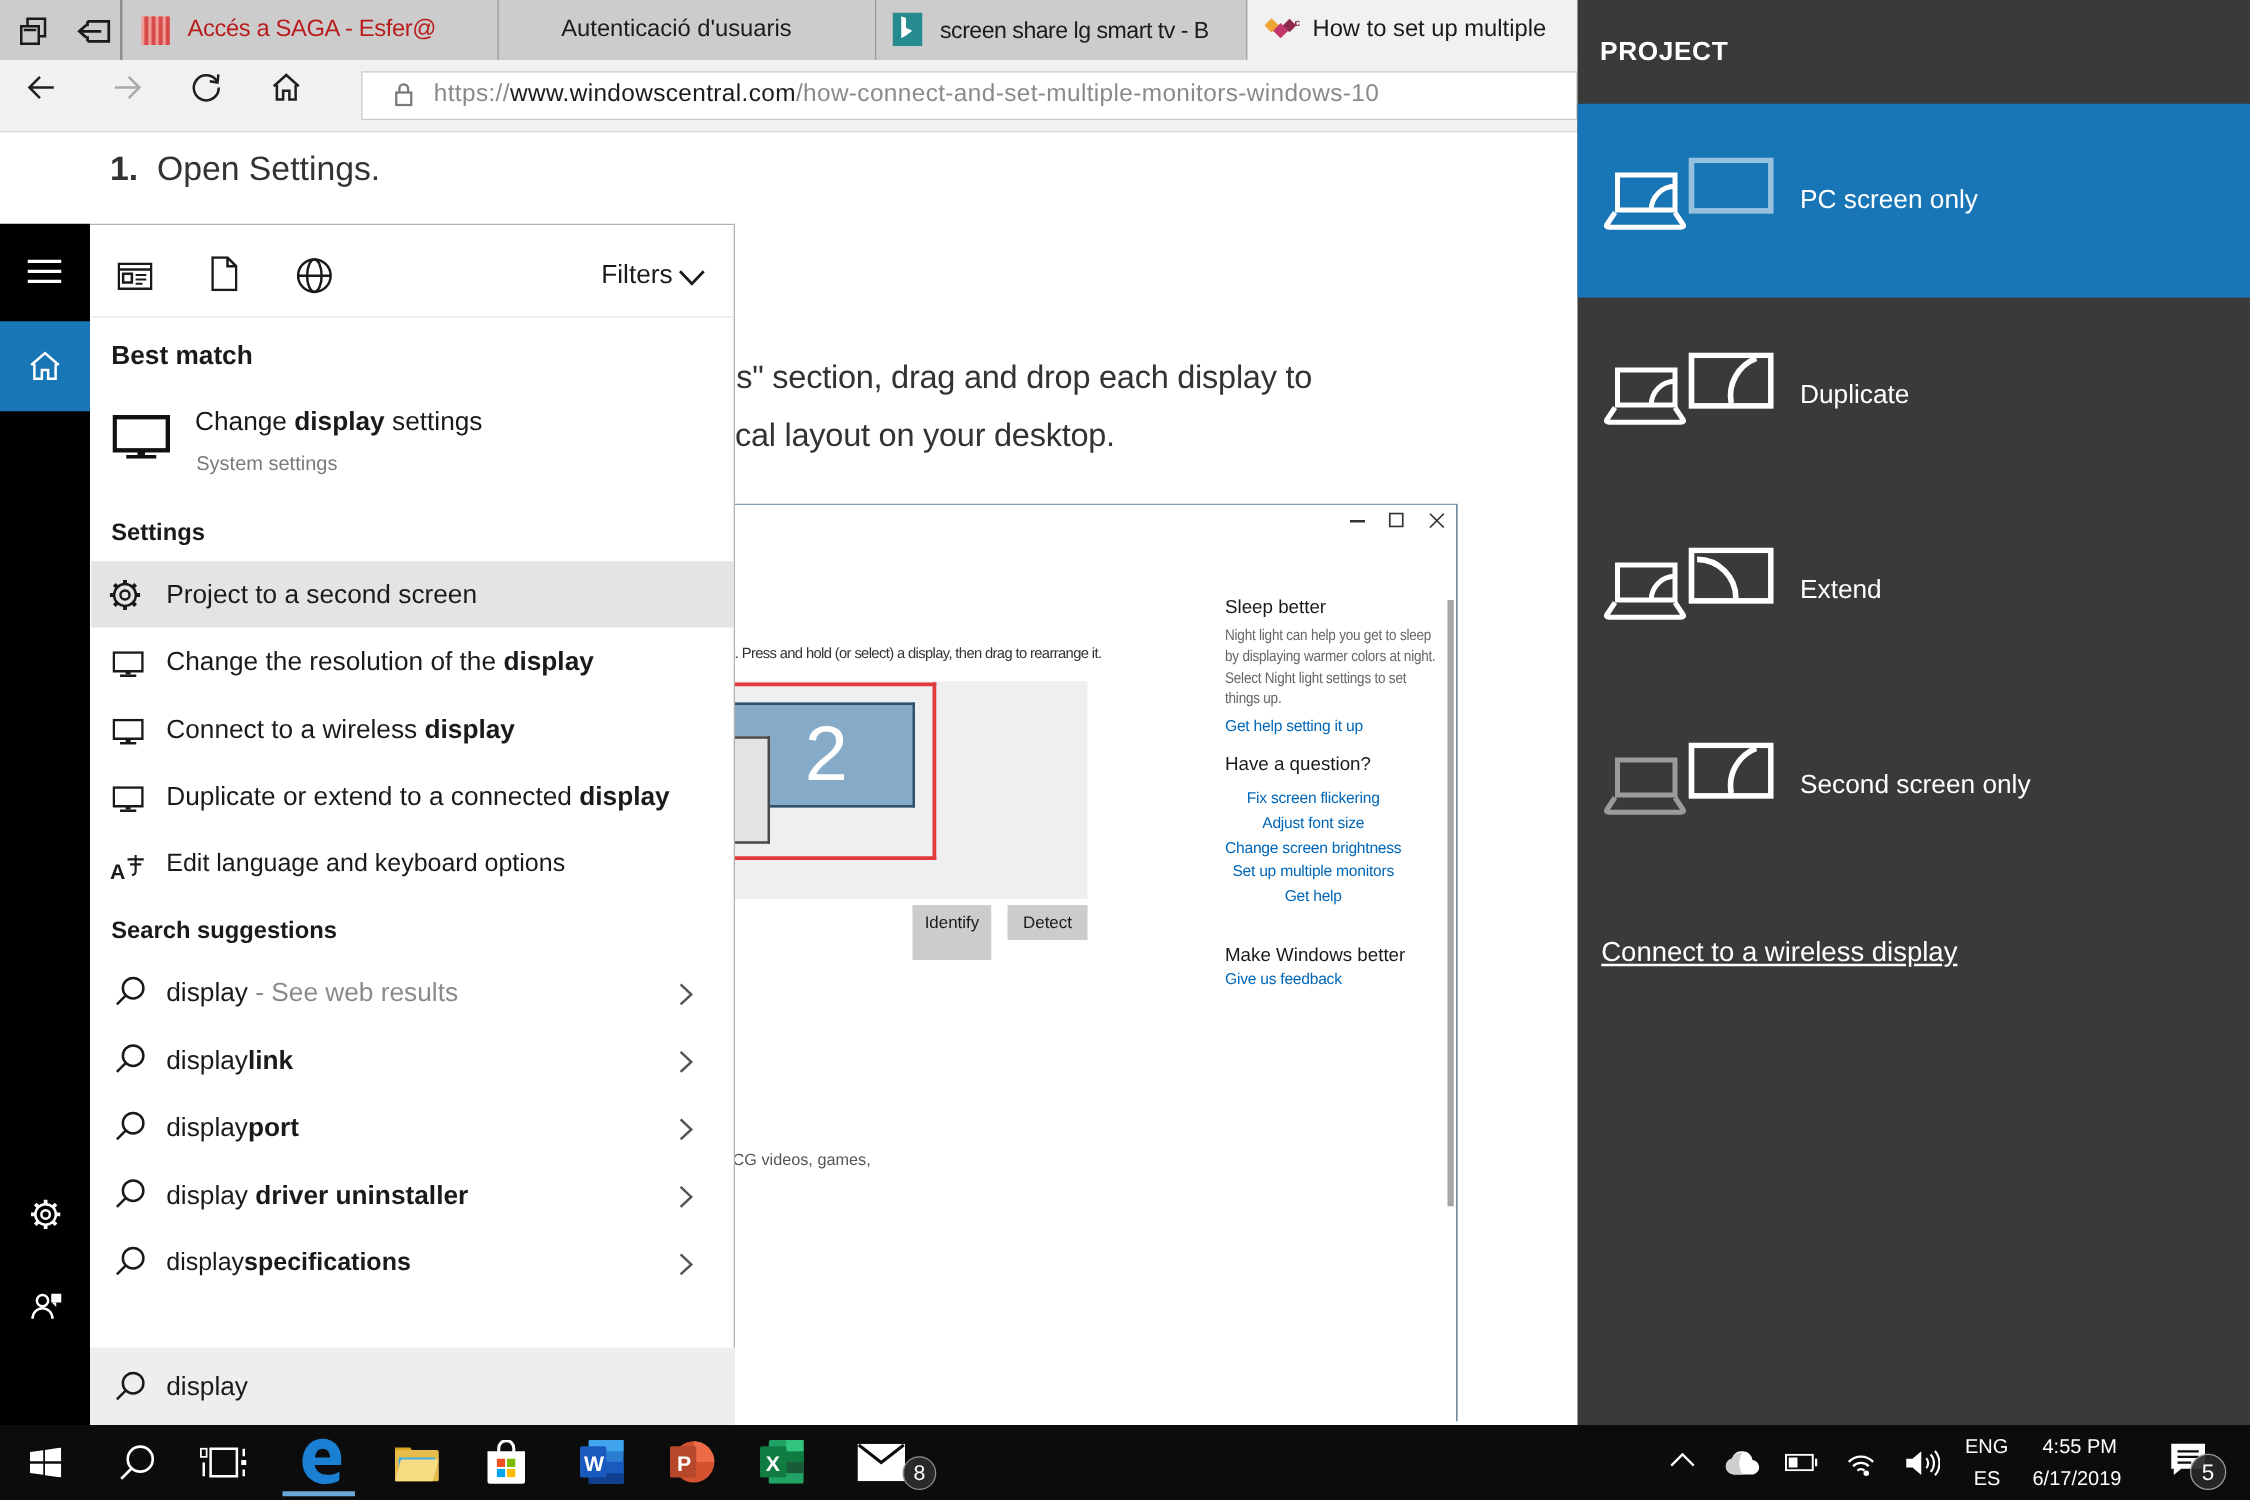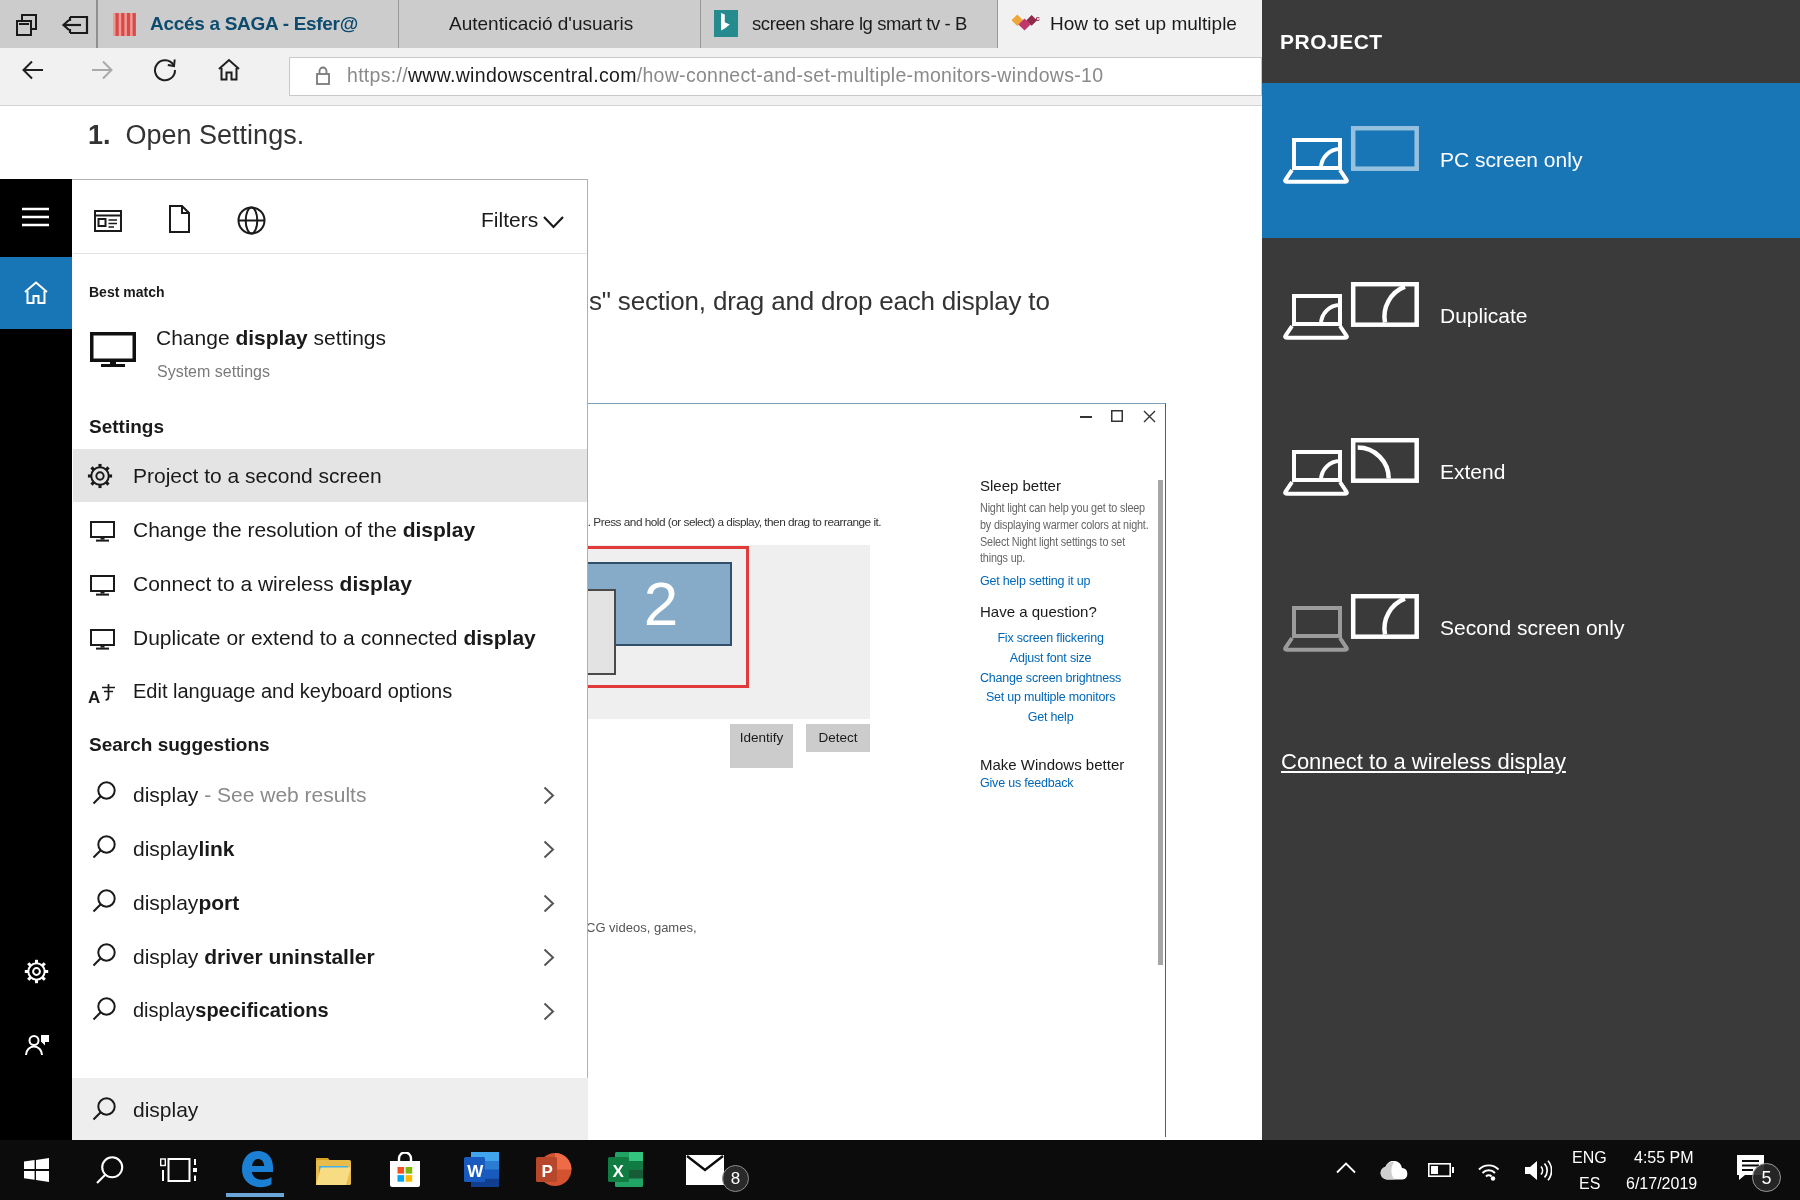--- a/index.html
+++ b/index.html
@@ -25,21 +25,21 @@
   </svg>
   <div class="abs" style="left:96px;top:0;width:2px;height:48px;background:#8f8f8f;"></div>
 
   <svg class="abs" style="left:113px;top:13px;" width="23" height="23" viewBox="0 0 23 23">
     <rect width="23" height="23" fill="#f09a94"></rect>
     <rect x="2.5" width="3.2" height="23" fill="#d64a4a"></rect>
     <rect x="8.2" width="3.2" height="23" fill="#d64a4a"></rect>
     <rect x="13.9" width="3.2" height="23" fill="#d64a4a"></rect>
     <rect x="19.6" width="3.2" height="23" fill="#d64a4a"></rect>
   </svg>
-  <div class="abs" style="left:150px;top:13px;font-size:19px;color:#0c4a6e;letter-spacing:-0.3px;font-weight:bold;">Accés a SAGA - Esfer@</div>
+  <div class="abs" style="left:150px;top:13px;font-size:19px;color:#b91c1c;letter-spacing:-0.3px;">Accés a SAGA - Esfer@</div>
   <div class="abs" style="left:398px;top:0;width:1px;height:48px;background:#999;"></div>
 
   <div class="abs" style="left:449px;top:13px;font-size:19px;color:#1b1b1b;">Autenticació d'usuaris</div>
   <div class="abs" style="left:700px;top:0;width:1px;height:48px;background:#999;"></div>
 
   <svg class="abs" style="left:714px;top:10px;" width="24" height="27" viewBox="0 0 24 27">
     <rect width="24" height="27" fill="#258b8f"></rect>
     <path d="M7 3 L10.8 4.4 V12.2 L15.8 14.6 L10.8 18.4 L7 20.6 Z" fill="#fff"></path>
   </svg>
   <div class="abs" style="left:752px;top:13px;font-size:18.5px;color:#1b1b1b;letter-spacing:-0.4px;">screen share lg smart tv - B</div>
@@ -74,20 +74,21 @@
   <svg class="abs" style="left:314px;top:17px;" width="18" height="22" viewBox="0 0 18 22">
     <rect x="3" y="9" width="12" height="10" fill="none" stroke="#7a7a7a" stroke-width="1.8"></rect>
     <path d="M5.5 9 V6 a3.5 3.5 0 0 1 7 0 V9" fill="none" stroke="#7a7a7a" stroke-width="1.8"></path>
   </svg>
   <div class="abs" style="left:347px;top:16px;font-size:19.5px;letter-spacing:0.3px;color:#8a8a8a;white-space:nowrap;"><span>https://</span><span style="color:#1a1a1a;">www.windowscentral.com</span><span>/how-connect-and-set-multiple-monitors-windows-10</span></div>
 </div>
 
 <div class="abs" id="page" style="left:0;top:106px;width:1262px;height:1034px;background:#fff;">
   <div class="abs" style="left:88px;top:14px;font-size:27px;color:#333;"><b>1.</b>&nbsp;&nbsp;Open Settings.</div>
   <div class="abs" style="left:589px;top:180px;font-size:26px;color:#333;white-space:nowrap;letter-spacing:-0.2px;">s" section, drag and drop each display to</div>
+  <div class="abs" style="left:588px;top:227px;font-size:26px;color:#333;white-space:nowrap;letter-spacing:-0.2px;">cal layout on your desktop.</div>
 
   <div class="abs" style="left:400px;top:297px;width:766px;height:734px;background:#fff;border-top:1px solid #7fa0ba;border-right:1.5px solid #42637d;"></div>
 
   <div class="abs" style="left:1080px;top:310px;width:12px;height:2px;background:#333;"></div>
   <svg class="abs" style="left:1111px;top:304px;" width="12" height="12" viewBox="0 0 12 12">
       <rect x="0.75" y="0.75" width="10.5" height="10.5" fill="none" stroke="#333" stroke-width="1.5"></rect>
     </svg>
   <svg class="abs" style="left:1143px;top:304px;" width="13" height="13" viewBox="0 0 13 13">
       <path d="M1 1 L12 12 M12 1 L1 12" stroke="#333" stroke-width="1.4"></path>
     </svg>
@@ -162,21 +163,21 @@
     <circle cx="14.5" cy="14.5" r="13" fill="none" stroke="#1a1a1a" stroke-width="2"></circle>
     <ellipse cx="14.5" cy="14.5" rx="5.8" ry="13" fill="none" stroke="#1a1a1a" stroke-width="2"></ellipse>
     <path d="M1.5 14.5 H27.5" stroke="#1a1a1a" stroke-width="2"></path>
   </svg>
   <div class="abs" style="left:481px;top:29px;font-size:21px;color:#1a1a1a;">Filters</div>
   <svg class="abs" style="left:543px;top:37px;" width="21" height="13" viewBox="0 0 21 13">
     <path d="M1 1 L10.5 11 L20 1" fill="none" stroke="#1a1a1a" stroke-width="2.2"></path>
   </svg>
   <div class="abs" style="left:73px;top:74px;width:514px;height:1px;background:#e3e3e3;"></div>
 
-  <div class="abs" style="left:89px;top:94px;font-size:14px;font-weight:bold;color:#1a1a1a;margin-top:11px;">Best match</div>
+  <div class="abs" style="left:89px;top:94px;font-size:21px;font-weight:bold;color:#1a1a1a;">Best match</div>
 
   <svg class="abs" style="left:90px;top:153px;" width="46" height="35" viewBox="0 0 46 35">
     <rect x="1.75" y="1.75" width="42.5" height="26.5" fill="none" stroke="#111" stroke-width="3.5"></rect>
     <rect x="20" y="28" width="6" height="4.5" fill="#111"></rect>
     <rect x="11" y="32" width="24" height="3" fill="#111"></rect>
   </svg>
   <div class="abs" style="left:156px;top:147px;font-size:21px;color:#1a1a1a;">Change <b>display</b> settings</div>
   <div class="abs" style="left:157px;top:184px;font-size:16px;color:#7a7a7a;">System settings</div>
 
   <div class="abs" style="left:89px;top:237px;font-size:19px;font-weight:bold;color:#1a1a1a;">Settings</div>

